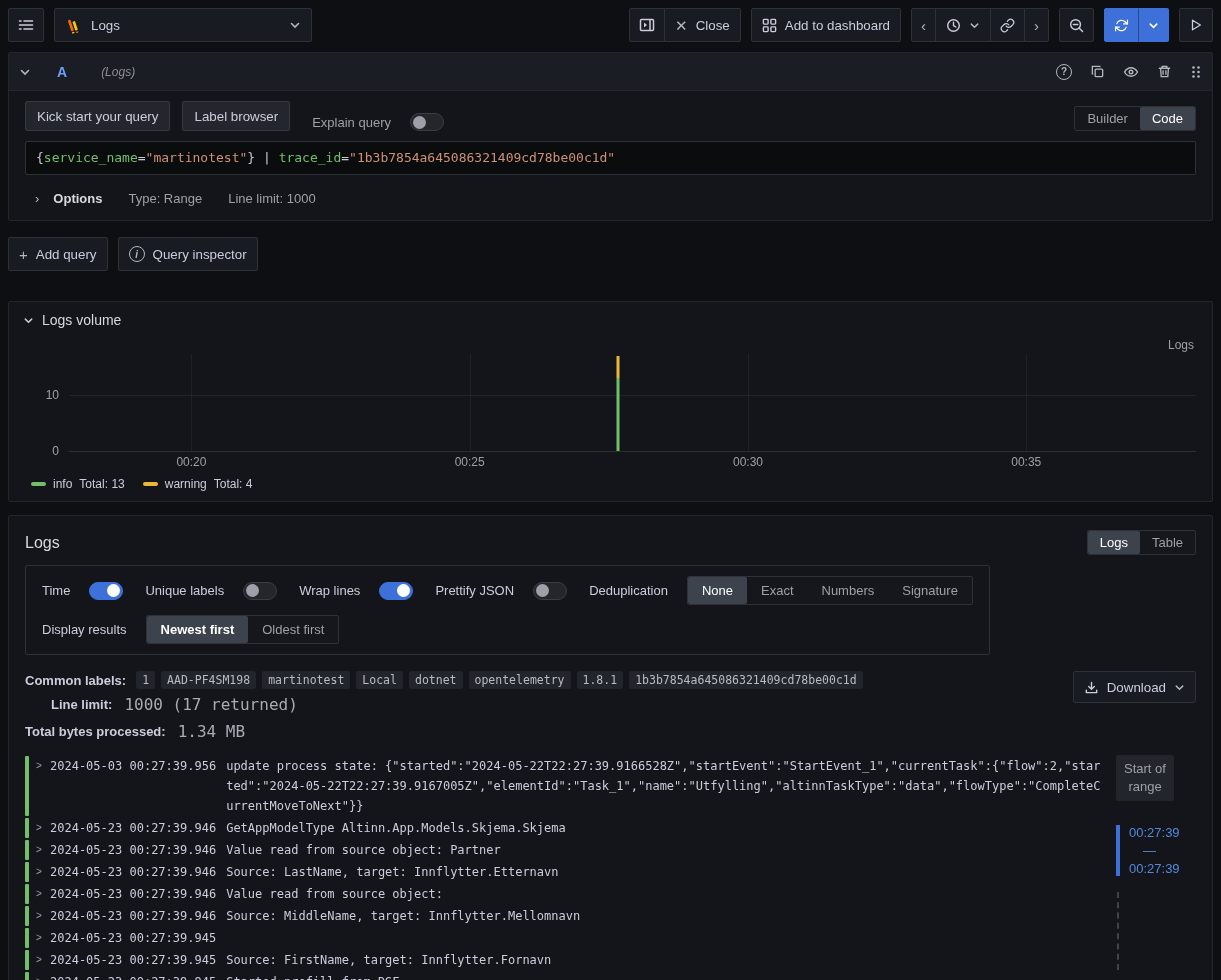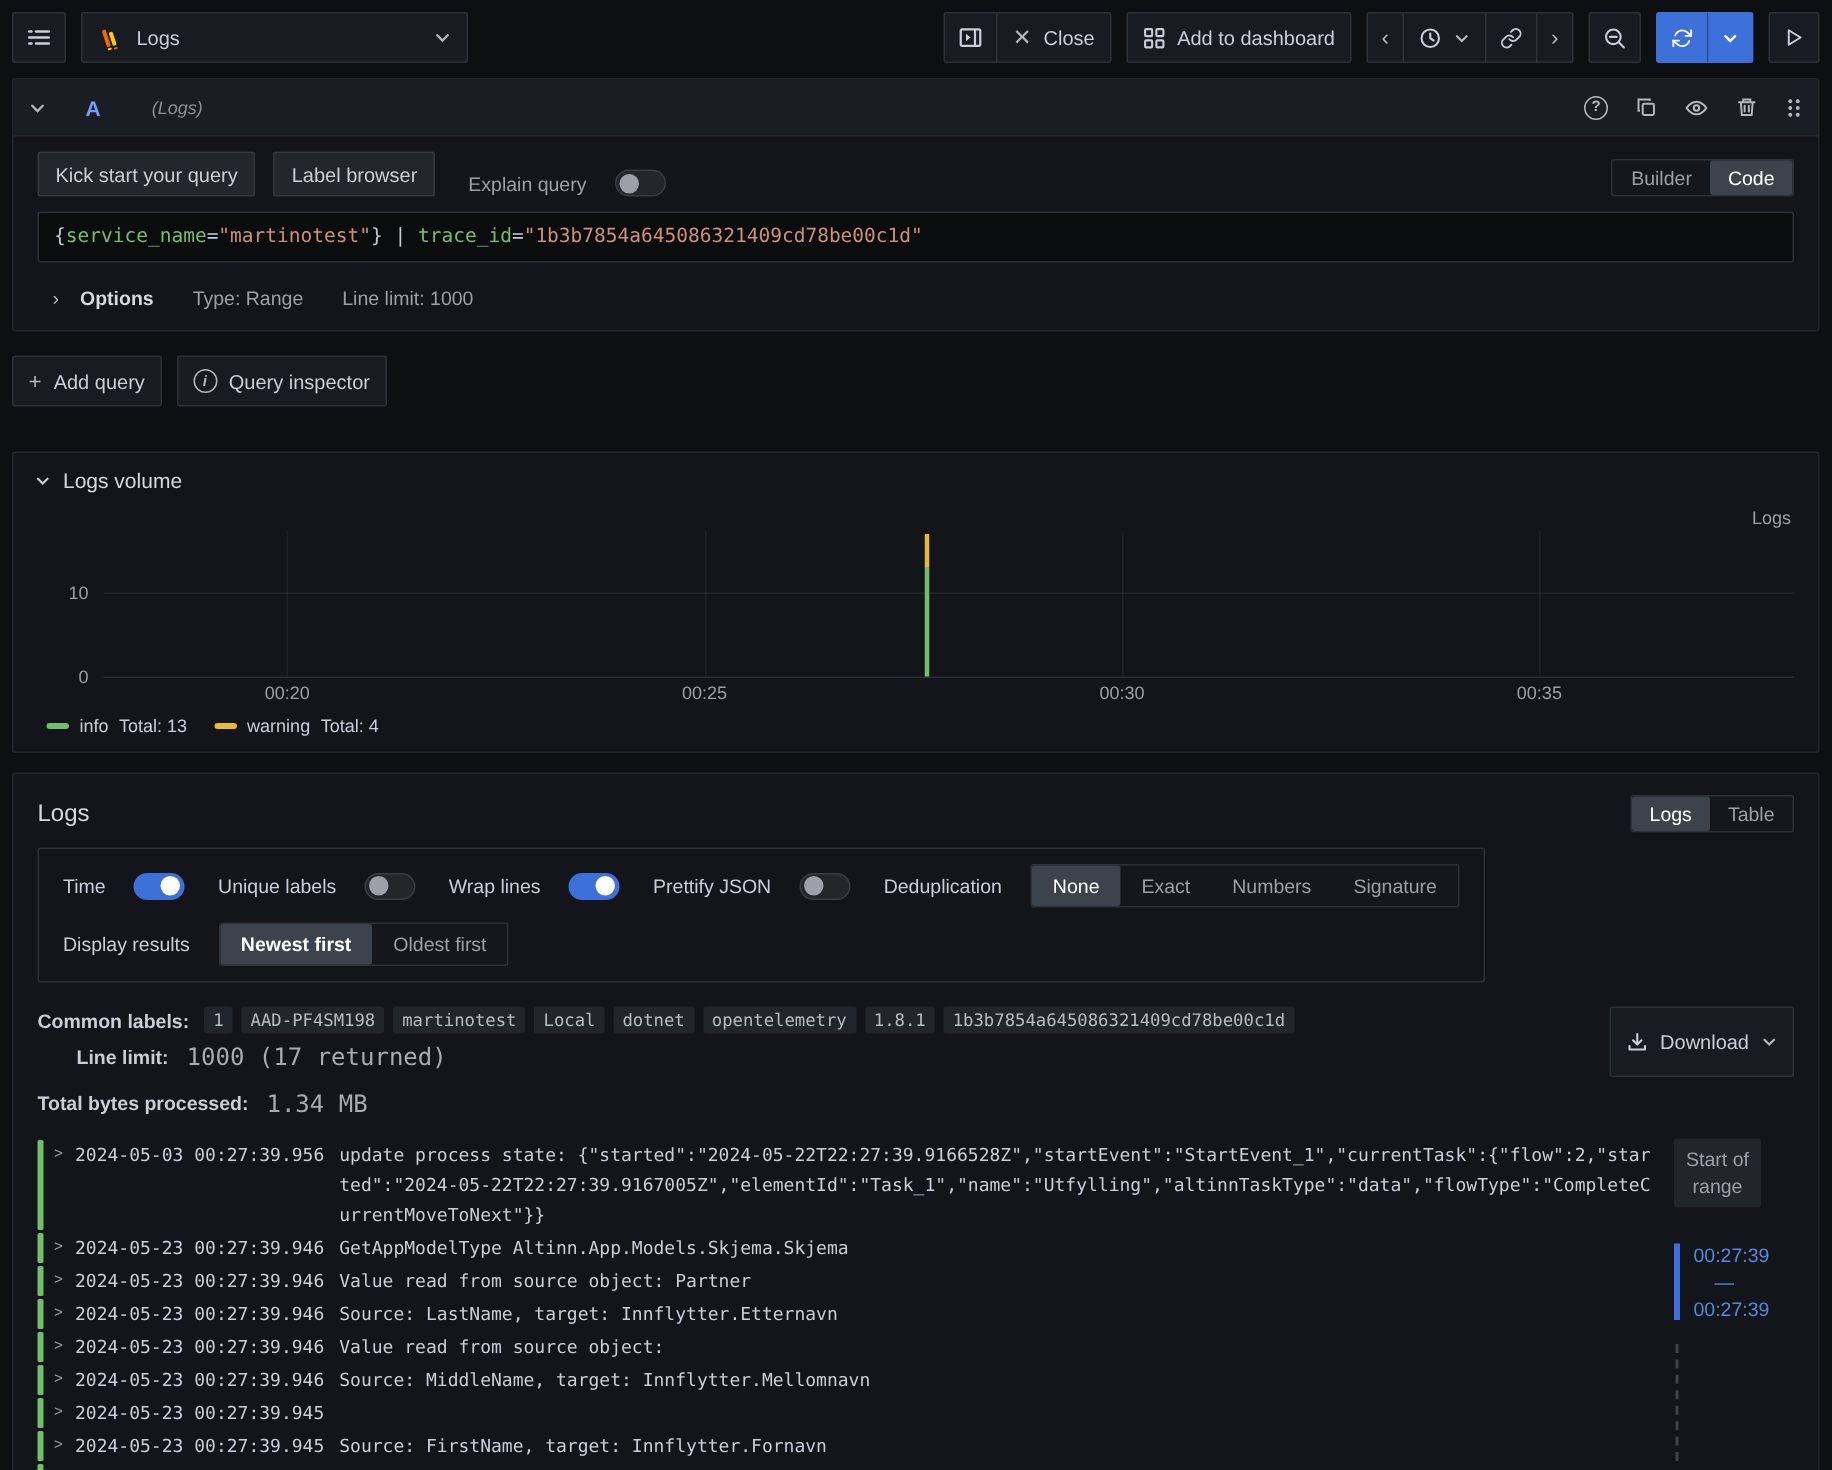--- a/index.html
+++ b/index.html
@@ -478,21 +478,21 @@
           <span class="badge">dotnet</span>
           <span class="badge">opentelemetry</span>
           <span class="badge">1.8.1</span>
           <span class="badge">1b3b7854a645086321409cd78be00c1d</span>
         </span>
       <span class="line-limit">
         <span class="meta-label">Line limit:</span>
         <span class="mono">1000 (17 returned)</span>
       </span>
     </span>
-    <button class="btn dl" style="height:47px;">
+    <button class="btn dl" style="height:32px;">
       <span class="icon">
         <svg width="15" height="15" viewBox="0 0 16 16" fill="none" stroke="#ccccdc" stroke-width="1.5" stroke-linecap="round" stroke-linejoin="round">
           <path d="M8 2.5v7M5 7l3 3 3-3M2.5 11v2.5h11V11"></path>
         </svg>
       </span>
       <span>Download</span>
       <span class="icon">
         <svg width="11" height="11" viewBox="0 0 12 12" fill="none" stroke="currentColor" stroke-width="1.6" stroke-linecap="round">
             <path d="M2.5 4.5l3.5 3.5 3.5-3.5"></path>
           </svg>

